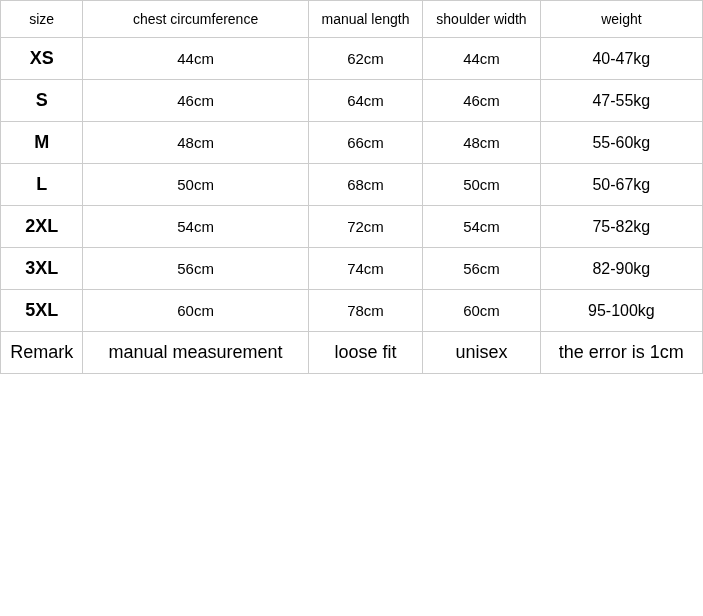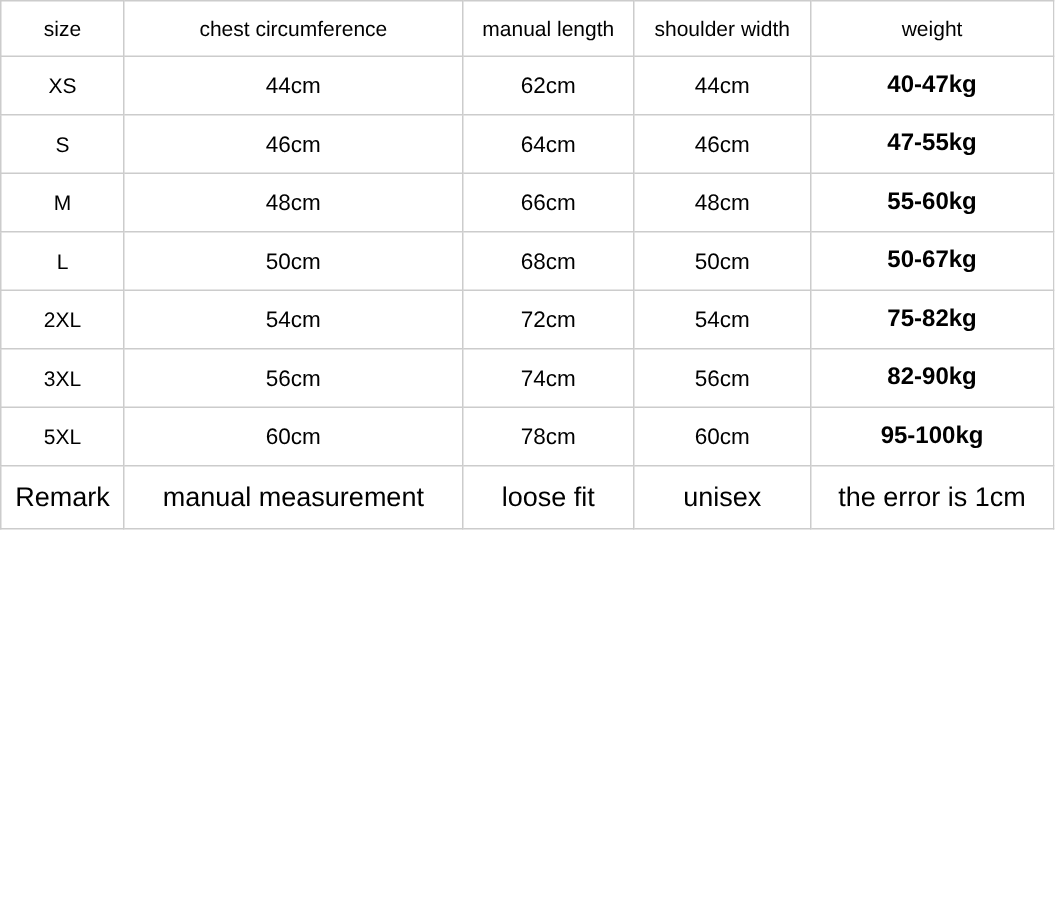--- a/index.html
+++ b/index.html
@@ -33,25 +33,26 @@
       font-size: 15px;
     }
 
     th {
       font-weight: normal;
       font-size: 14px;
       background: #ffffff;
     }
 
     td.size-col {
-      font-size: 14px;
+      font-size: 18px;
+      font-weight: bold;
     }
 
     td.weight-col {
-      font-weight: bold;
+      font-weight: normal;
       font-size: 16px;
     }
 
     tr.remark-row td {
       font-size: 18px;
       font-weight: normal;
     }
 
     .header-row th {
       vertical-align: middle;

